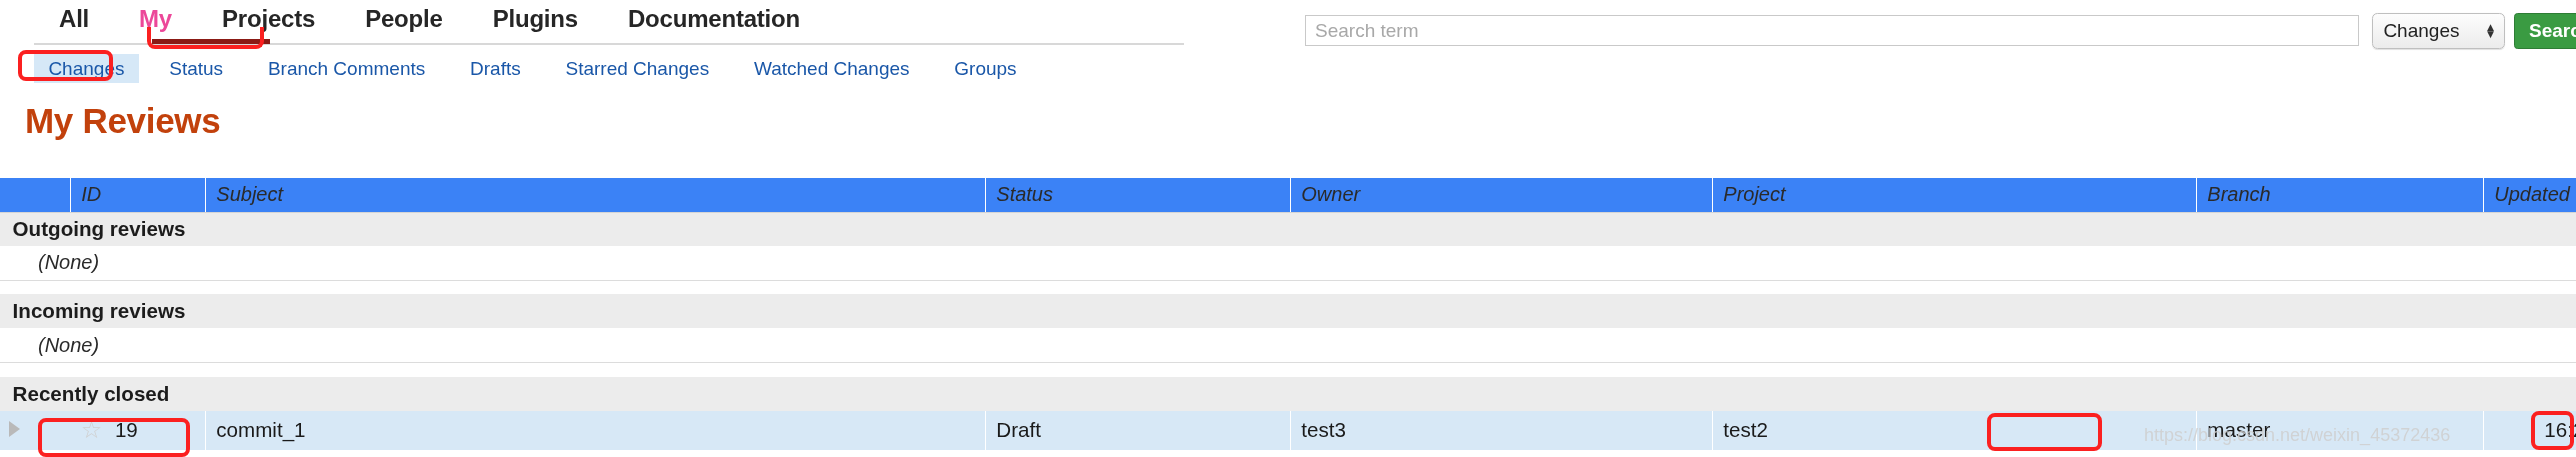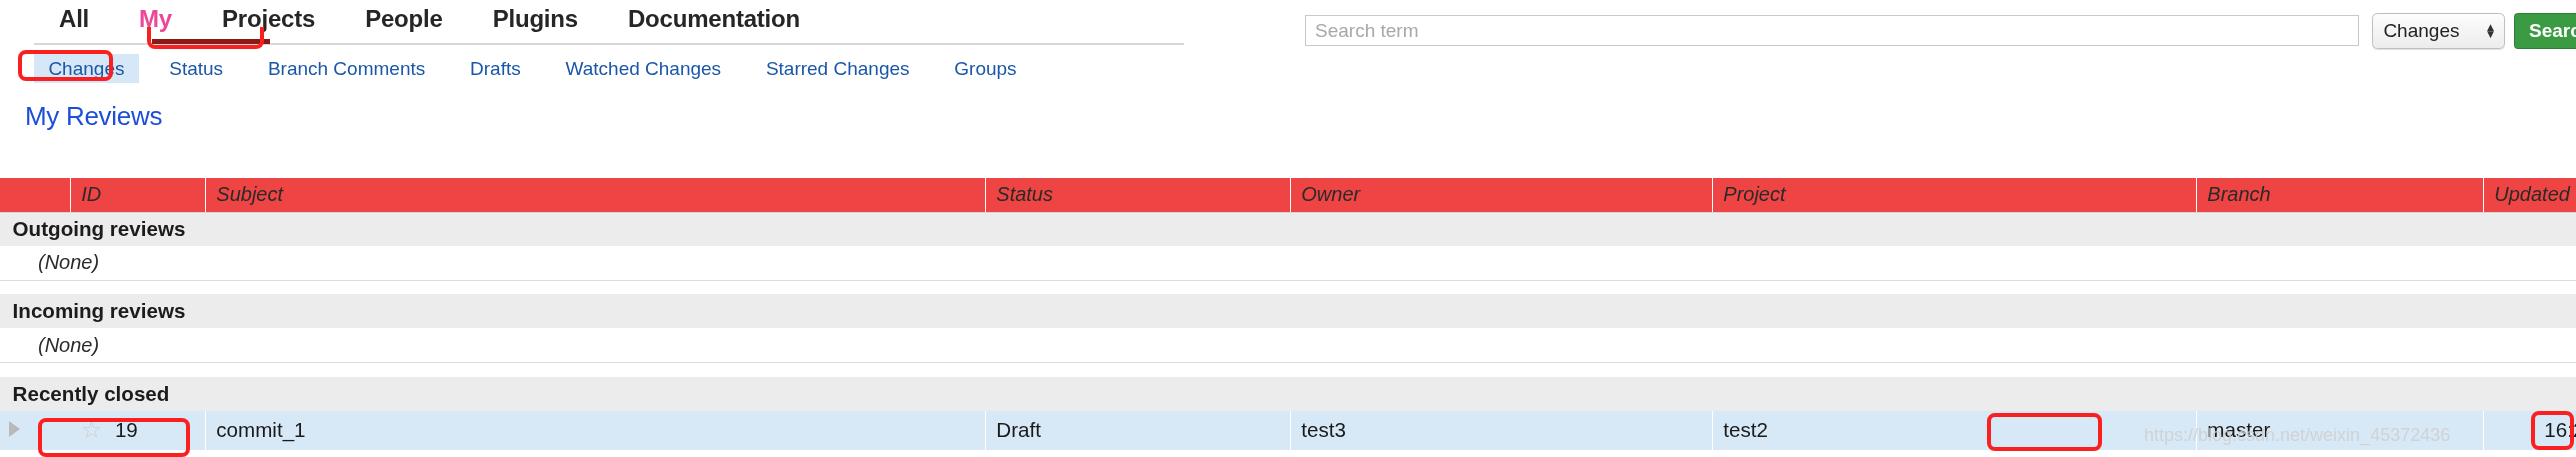--- a/index.html
+++ b/index.html
@@ -150,41 +150,41 @@
     border-radius: 8px;
     pointer-events: none;
     z-index: 40;
   }
 
   
   .page-title {
     position: absolute;
     left: 25px;
     top: 101px;
-    font-size: 26px;
-    color: #1d4ed8;
-    font-weight: normal;
+    font-size: 35px;
+    color: #c2410c;
+    font-weight: bold;
     letter-spacing: -0.3px;
   }
 
   
   .gtable {
     position: absolute;
     left: 0;
     top: 178px;
     width: 2576px;
     border-collapse: collapse;
     table-layout: fixed;
   }
   .gtable td, .gtable th {
     padding: 0;
     margin: 0;
   }
   .hdr-row th {
-    background: #ef4444;
+    background: #3b82f6;
     border-bottom: 0.9px solid #d5d5d5;
     border-right: 1.8px solid #ffffff;
     font-style: italic;
     font-weight: normal;
     font-size: 20px;
     color: #2a2a2a;
     text-align: left;
     height: 34px;
     padding: 0 0 0 10.8px;
     white-space: nowrap;
@@ -289,22 +289,22 @@
       <div class="btn-search">Search</div>
 
     </div>
   </div>
 
   <div class="subnav">
     <div class="sitem selected">Changes</div>
     <div class="sitem">Status</div>
     <div class="sitem">Branch Comments</div>
     <div class="sitem">Drafts</div>
+    <div class="sitem">Starred Changes</div>
     <div class="sitem">Watched Changes</div>
-    <div class="sitem">Starred Changes</div>
     <div class="sitem">Groups</div>
   </div>
 
   <div class="page-title">My Reviews</div>
 
   <table class="gtable">
     <colgroup>
       <col style="width:70px">
       <col style="width:135px">
       <col style="width:780px">

